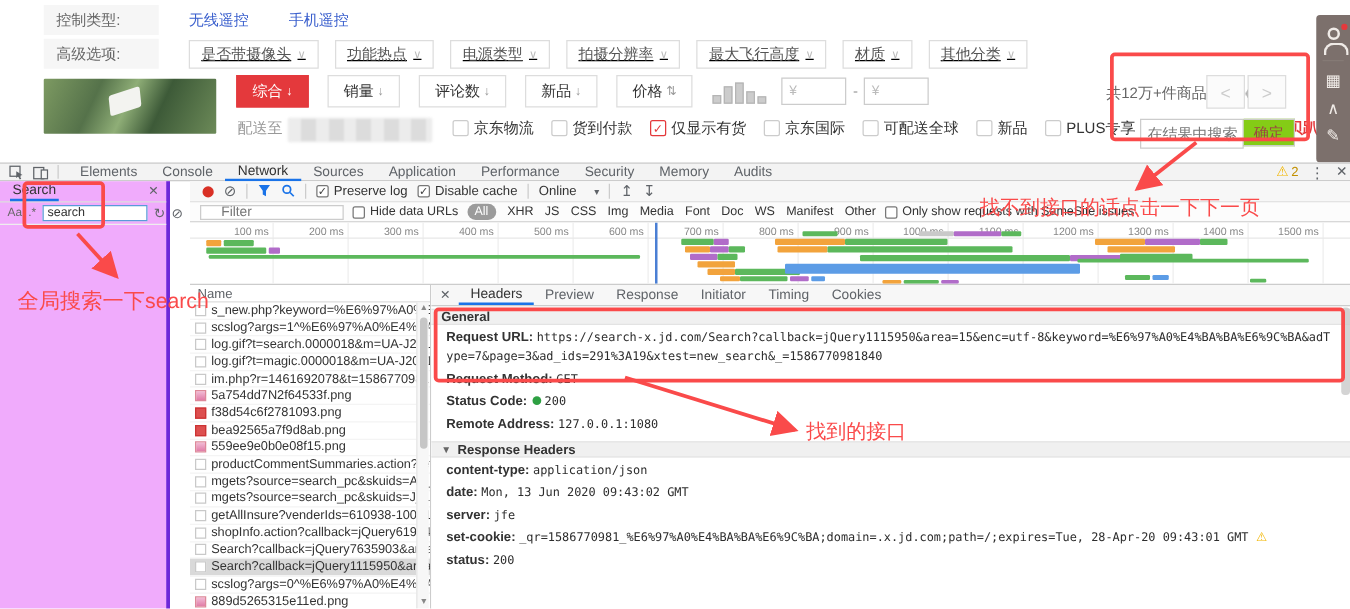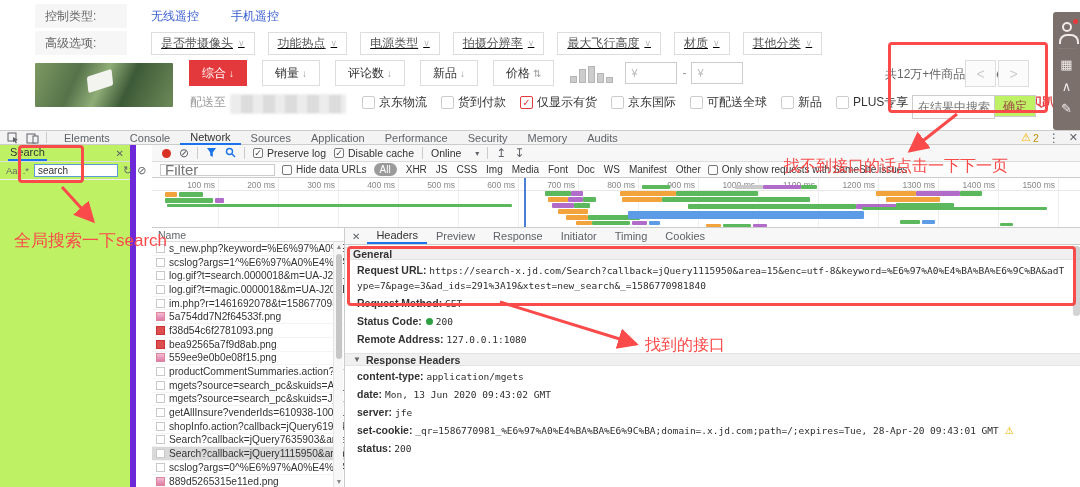--- a/index.html
+++ b/index.html
@@ -51,21 +51,21 @@
   .cb-row { display:flex; align-items:center; gap:14px; margin-left:16px; }
   .cb-item { display:flex; align-items:center; gap:4px; color:#333; font-size:12px; cursor:pointer; white-space:nowrap; }
   .cb-box { width:13px; height:13px; border:1px solid #ccc; background:#fff; border-radius:2px;
             display:flex; align-items:center; justify-content:center; font-size:10px; color:transparent; }
   .cb-item.checked .cb-box { border-color:#e4393c; color:#e4393c; }
   .cb-item.hl { color:#e4393c; font-weight:bold; }
 
   .result-search { position:absolute; top:95px; left:912px; display:flex; }
   .rs-input { width:83px; height:24px; border:1px solid #ccc; background:#fff; font-size:12px;
               color:#b8b0a8; padding-left:5px; font-family:"Liberation Sans",sans-serif; }
-  .rs-btn { width:41px; height:22px; border:1px solid #ccc; border-left:none; background:#bef264;
+  .rs-btn { width:41px; height:22px; border:1px solid #ccc; border-left:none; background:#84cc16;
             color:#9c4343; font-size:12px; cursor:pointer; font-family:"Liberation Sans",sans-serif; }
 
   
   .side-rail { position:absolute; right:0; top:12px; width:27px; height:118px; background:#7c706c;
                border-radius:3px 0 0 3px; display:flex; flex-direction:column; align-items:center; padding-top:10px; gap:9px; }
   .rail-icon { color:#f0ebe7; font-size:13px; line-height:13px; cursor:pointer; position:relative; }
   .person { width:10px; height:10px; border:2px solid #f0ebe7; border-radius:50%; position:relative; margin-bottom:4px; }
   .person::after { content:""; position:absolute; left:-5px; top:10px; width:16px; height:8px;
                    border:2px solid #f0ebe7; border-bottom:none; border-radius:8px 8px 0 0; }
   .badge-dot { position:absolute; right:-6px; top:-3px; width:5px; height:5px; background:#e4393c; border-radius:50%; }
@@ -78,21 +78,21 @@
   .dt-sep { width:1px; height:11px; background:#ccc; margin:0 7px; }
   .dt-tab { padding:0 10px; height:14px; display:flex; align-items:center; cursor:pointer; white-space:nowrap; }
   .dt-tab.active { color:#333; border-bottom:2px solid #1a73e8; }
   .dt-right { margin-left:auto; display:flex; align-items:center; gap:9px; padding-right:2px; }
   .warn-ct { color:#c29000; font-size:10.5px; display:flex; align-items:center; gap:2px; cursor:pointer; }
   .warn-tri { color:#f2b600; font-size:11px; }
   .kebab { color:#5f6368; font-size:12px; cursor:pointer; letter-spacing:0; }
   .dt-close { color:#5f6368; font-size:11px; cursor:pointer; }
 
   
-  .search-panel { position:absolute; left:0; top:145px; width:136px; height:342px; background:#bef264; border-right:6px solid #6d28d9; }
+  .search-panel { position:absolute; left:0; top:145px; width:136px; height:342px; background:#f0abfc; border-right:3px solid #6d28d9; }
   .sp-head { height:17px; display:flex; align-items:center; font-size:11px; color:#333; border-bottom:1px solid #ddd; position:relative; }
   .sp-title { margin-left:8px; height:16px; display:flex; align-items:center; border-bottom:2px solid #1a73e8; padding:0 2px; }
   .sp-close { position:absolute; right:6px; color:#5f6368; font-size:10px; cursor:pointer; }
   .sp-bar { height:18px; display:flex; align-items:center; gap:5px; padding-left:6px; border-bottom:1px solid #eee; }
   .sp-tool { font-size:9.5px; color:#666; cursor:pointer; }
   .sp-input { width:84px; height:13px; border:1px solid #5a9bd8; font-size:10px; color:#333;
               padding-left:3px; font-family:"Liberation Sans",sans-serif; }
   .sp-icon { color:#5f6368; font-size:11px; cursor:pointer; }
 
   
@@ -103,22 +103,22 @@
   .tb-ic.blue { color:#1a73e8; }
   .tb-sep { width:1px; height:12px; background:#ccc; }
   .tb-check { display:flex; align-items:center; gap:4px; cursor:pointer; }
   .chk { width:10px; height:10px; border:1px solid #777; border-radius:2px; background:#fff;
          font-size:9px; line-height:9px; color:#444; text-align:center; }
   .throttle { display:flex; align-items:center; gap:14px; cursor:pointer; }
   .throttle .car { font-size:8px; color:#5f6368; }
 
   .net-filter { position:absolute; left:152px; top:162px; width:928px; height:16px; background:#fcfcfc;
                 border-bottom:1px solid #ccc; display:flex; align-items:center; gap:7px; padding-left:8px; font-size:10px; color:#333; }
-  .flt-input { width:115px; height:12px; border:1px solid #ccc; font-size:15px; color:#888;
-               padding-left:4px; font-family:"Liberation Sans",sans-serif; }
+  .flt-input { width:115px; height:12px; border:1px solid #ccc; font-size:11px; color:#888;
+               padding-left:16px; font-family:"Liberation Sans",sans-serif; }
   .type-pills { display:flex; align-items:center; gap:9px; }
   .tp { cursor:pointer; color:#333; }
   .tp.active { background:#9b9b9b; color:#fff; border-radius:7px; padding:1px 6px; }
 
   
   .net-timeline { position:absolute; left:152px; top:178px; width:928px; height:50px; background:#fff;
                   border-bottom:1px solid #ccc; overflow:hidden; }
   .grid-line { position:absolute; top:0; bottom:0; width:1px; background:#eee; }
   .tick-lab { position:absolute; top:2px; width:50px; text-align:right; font-size:8.5px; color:#888; }
   .ruler-b { position:absolute; left:0; right:0; top:12px; height:1px; background:#e8e8e8; }
@@ -614,21 +614,21 @@
         <div class="kv"><span class="k">Request URL:</span> <span class="v">https://search-x.jd.com/Search?callback=jQuery1115950&amp;area=15&amp;enc=utf-8&amp;keyword=%E6%97%A0%E4%BA%BA%E6%9C%BA&amp;adType=7&amp;page=3&amp;ad_ids=291%3A19&amp;xtest=new_search&amp;_=1586770981840</span></div>
         <div class="kv"><span class="k">Request Method:</span> <span class="v">GET</span></div>
         <div class="kv"><span class="k">Status Code:</span> <span class="dot-green"></span><span class="v">200</span></div>
         <div class="kv"><span class="k">Remote Address:</span> <span class="v">127.0.0.1:1080</span></div>
       </div>
     <div class="sec-bar" style="margin-top:6px;">
       <span class="tri">▼</span>
       <span>Response Headers</span>
     </div>
     <div>
-        <div class="kv"><span class="k">content-type:</span> <span class="v">application/mgets</span></div>
+        <div class="kv"><span class="k">content-type:</span> <span class="v">application/json</span></div>
         <div class="kv"><span class="k">date:</span> <span class="v">Mon, 13 Jun 2020 09:43:02 GMT</span></div>
         <div class="kv"><span class="k">server:</span> <span class="v">jfe</span></div>
         <div class="kv"><span class="k">set-cookie:</span> <span class="v">_qr=1586770981_%E6%97%A0%E4%BA%BA%E6%9C%BA;domain=.x.jd.com;path=/;expires=Tue, 28-Apr-20 09:43:01 GMT</span><span class="warn-sm">⚠</span></div>
         <div class="kv"><span class="k">status:</span> <span class="v">200</span></div>
       </div>
 
     <div class="det-scroll"></div>
   </div>
 
   <div class="red-box" style="left:18px; top:145px; width:66px; height:38px;"></div>

